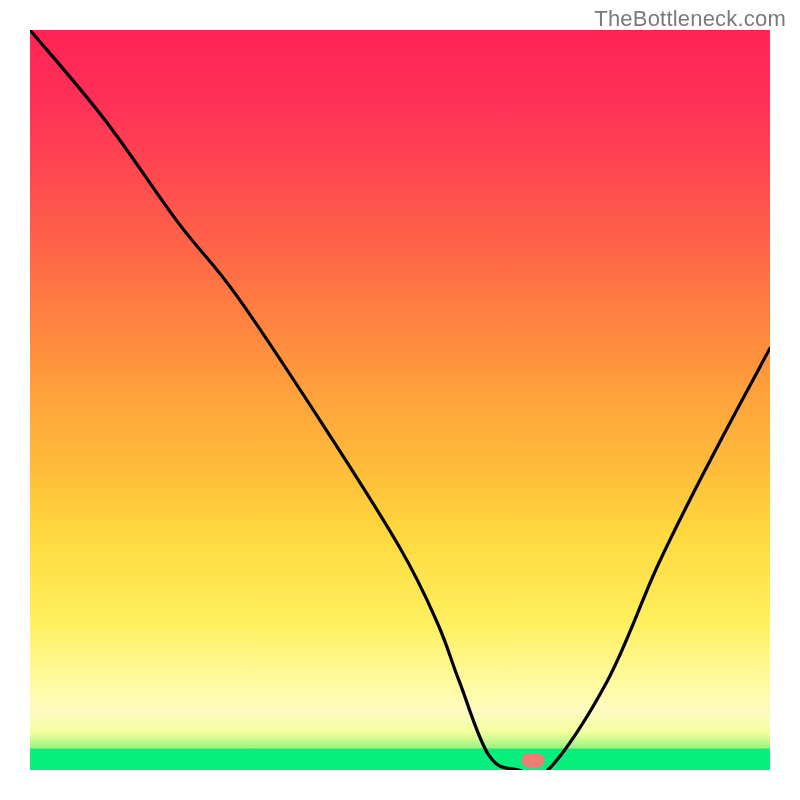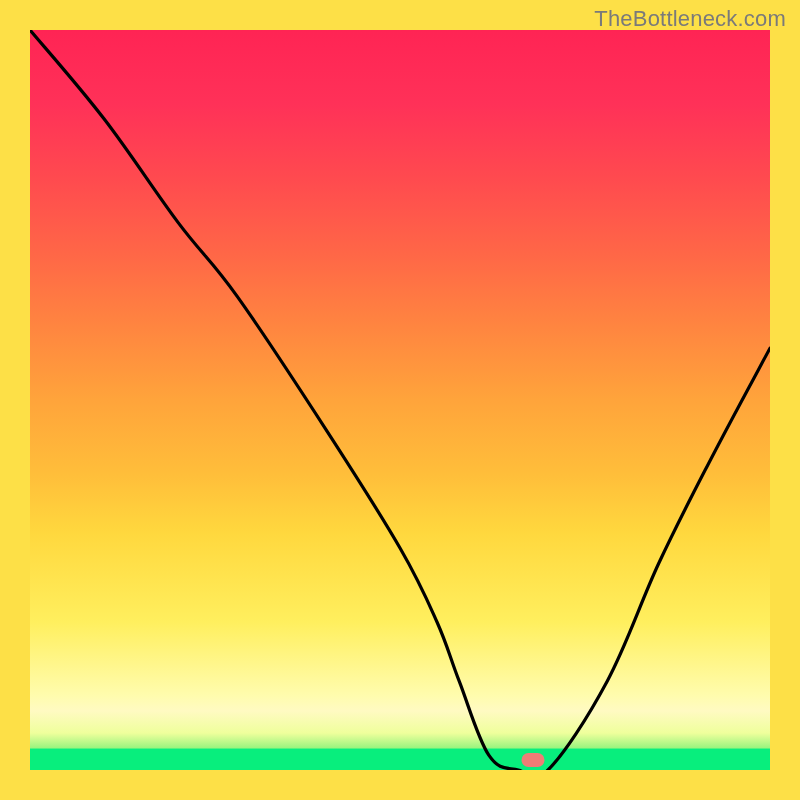--- a/index.html
+++ b/index.html
@@ -8,21 +8,21 @@
     width: 800px;
     height: 800px;
     background: #000;
     font-family: Arial, Helvetica, sans-serif;
     overflow: hidden;
   }
   .frame {
     position: relative;
     width: 800px;
     height: 800px;
-    background: #fde047;
+    background: #ffffff;
   }
   .watermark {
     position: absolute;
     top: 6px;
     right: 14px;
     color: #7a7a7a;
     font-size: 22px;
     font-weight: 500;
     letter-spacing: 0.2px;
     z-index: 5;

